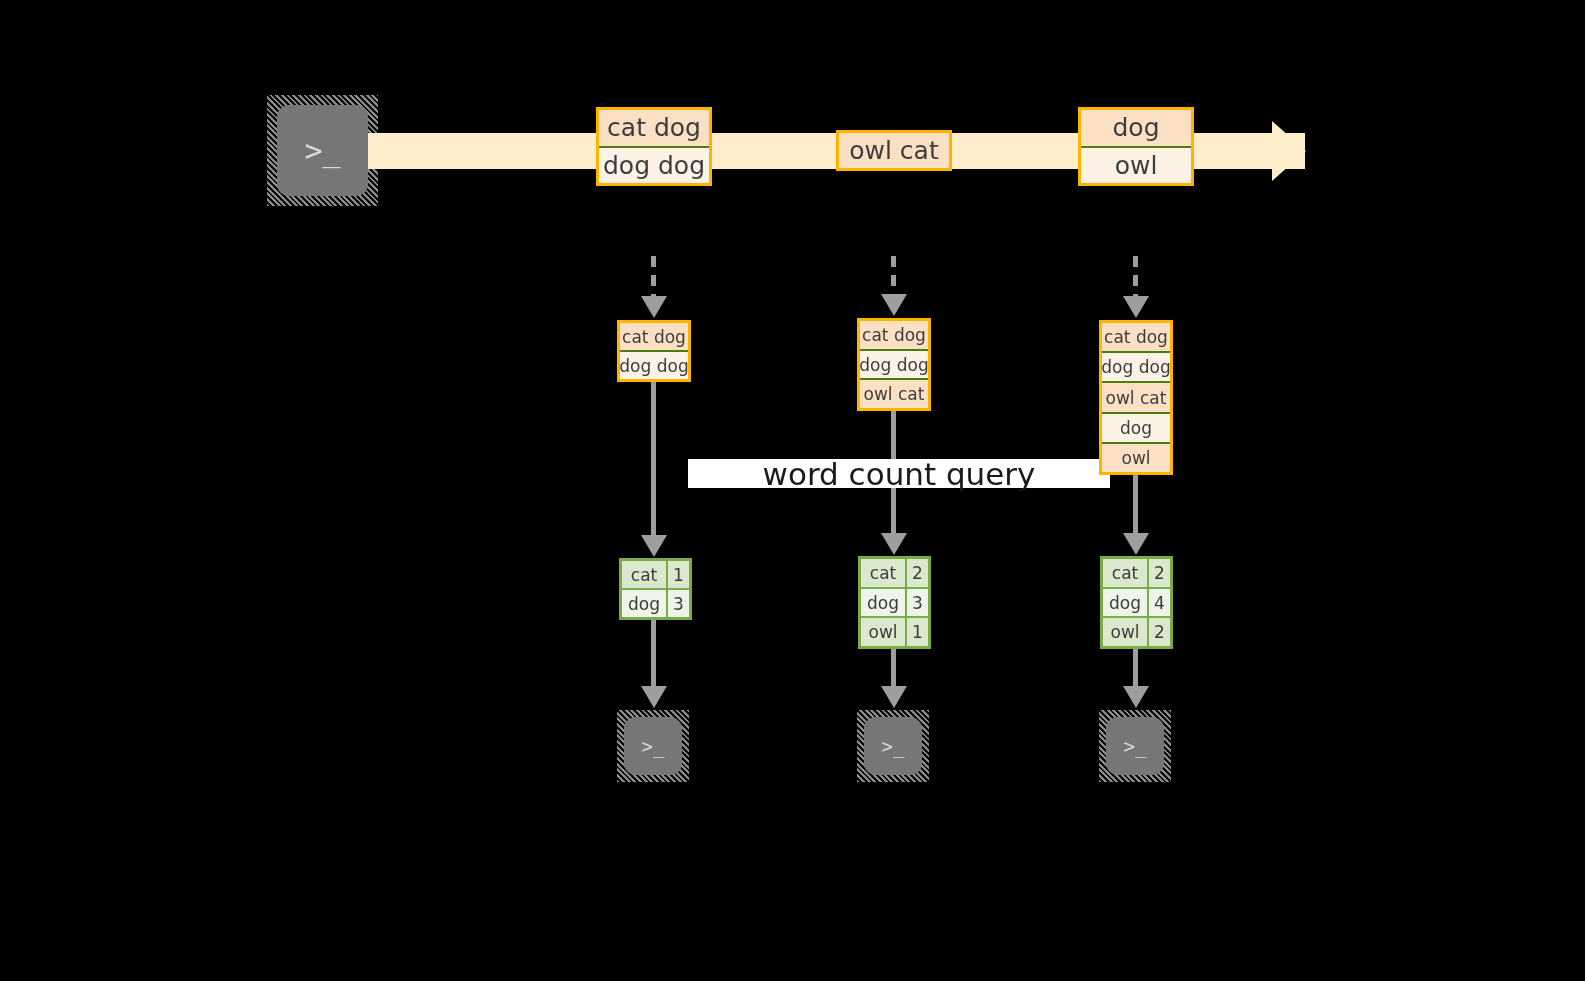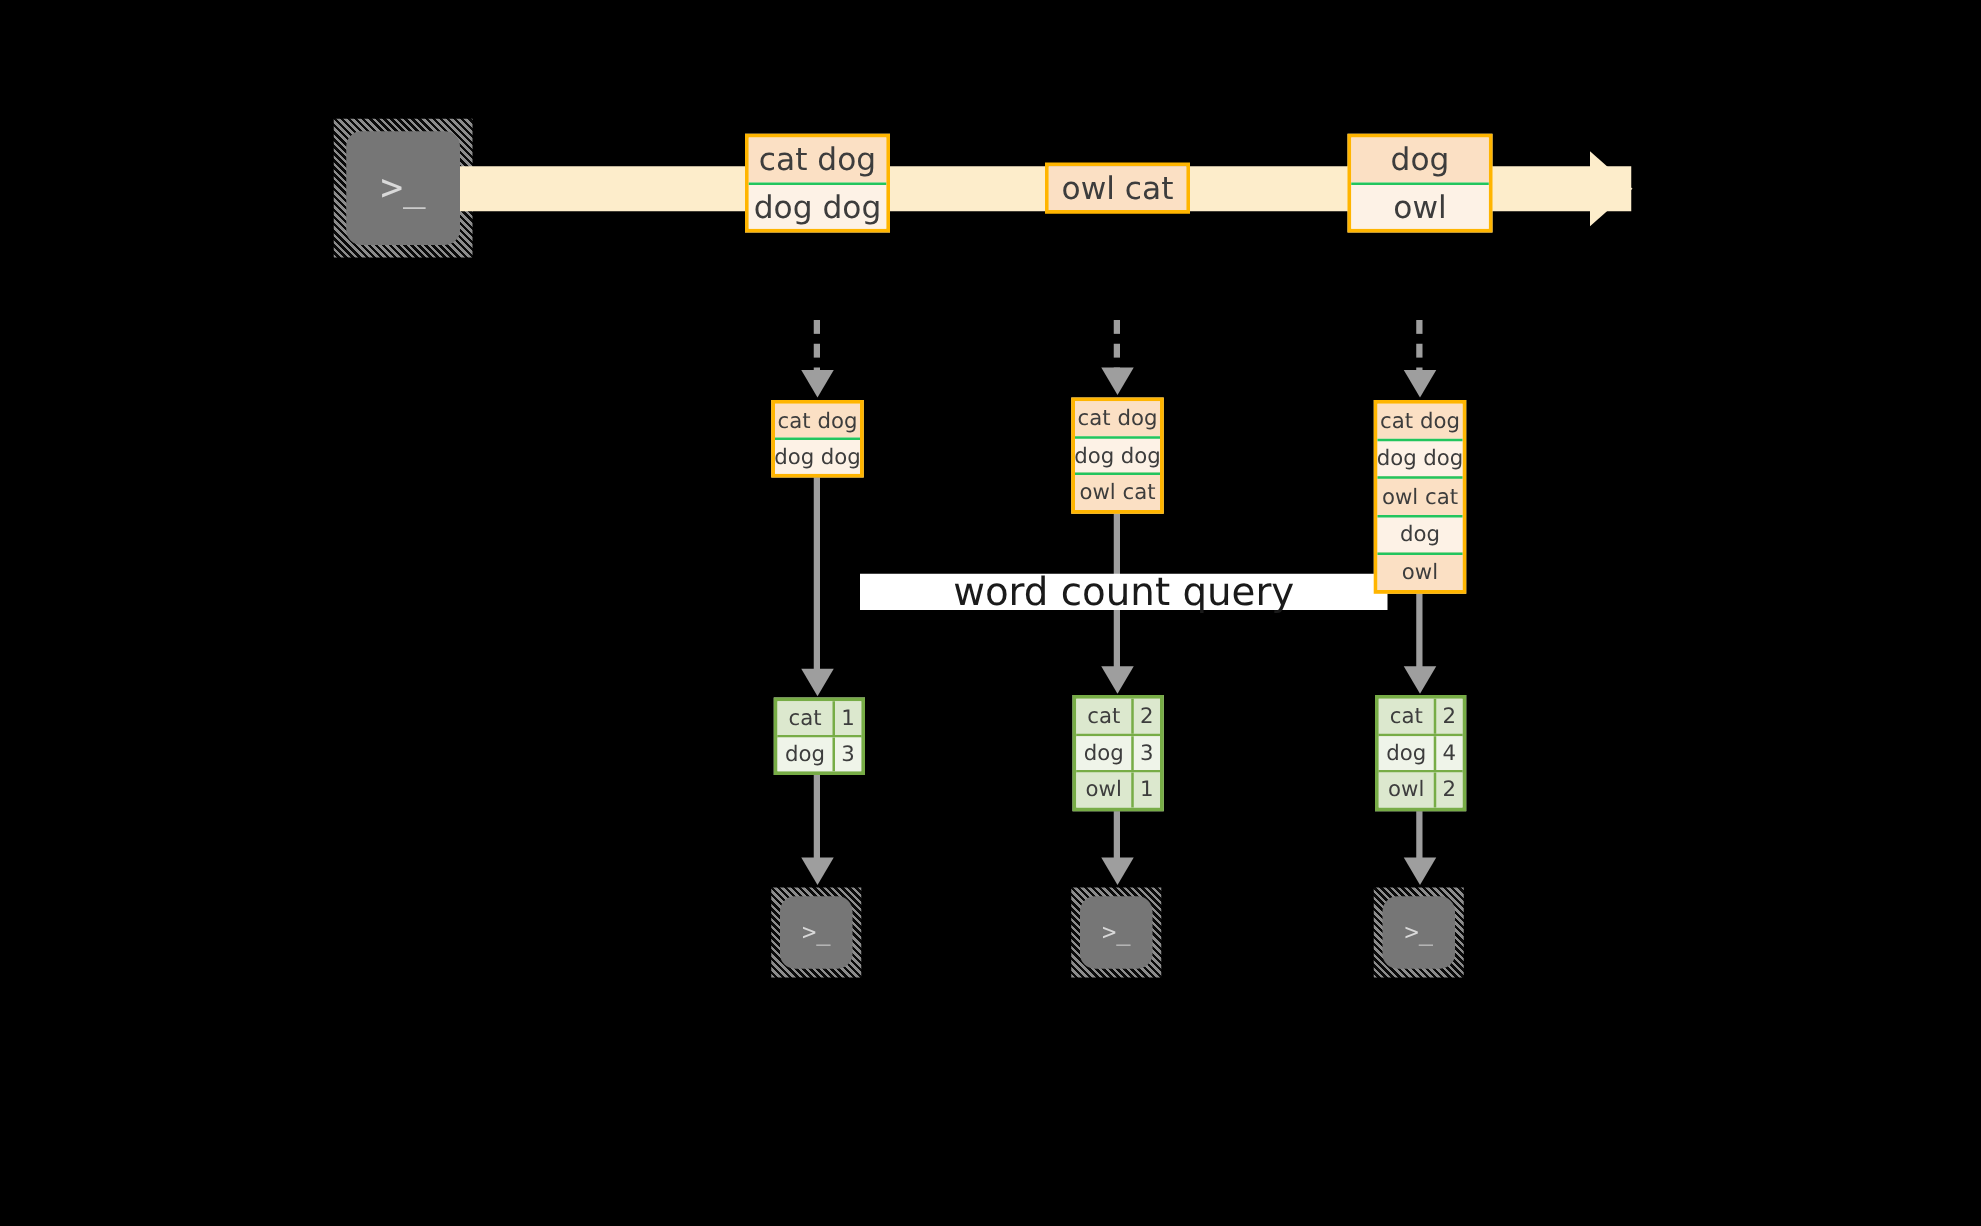--- a/index.html
+++ b/index.html
@@ -69,21 +69,21 @@
   .obox .orow {
     flex: 1 1 auto;
     display: flex;
     align-items: center;
     justify-content: center;
     color: #3d3d3d;
     white-space: nowrap;
   }
   .obox .orow.dark  { background: #FBE0C4; }
   .obox .orow.light { background: #FDF2E6; }
-  .obox .orow + .orow { border-top: 2px solid #22c55e; }
+  .obox .orow + .orow { border-top: 2px solid #4d7c0f; }
 
   
   .obox.big .orow { font-size: 25px; }
   
   .obox.small .orow { font-size: 17px; }
 
   
   .gtable {
     position: absolute;
     box-sizing: border-box;

